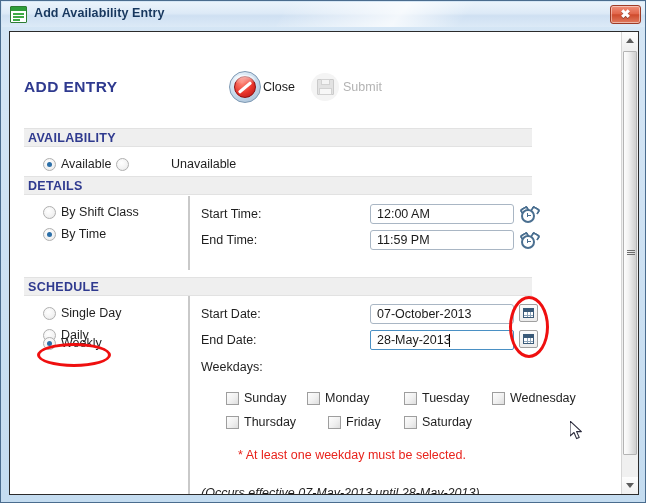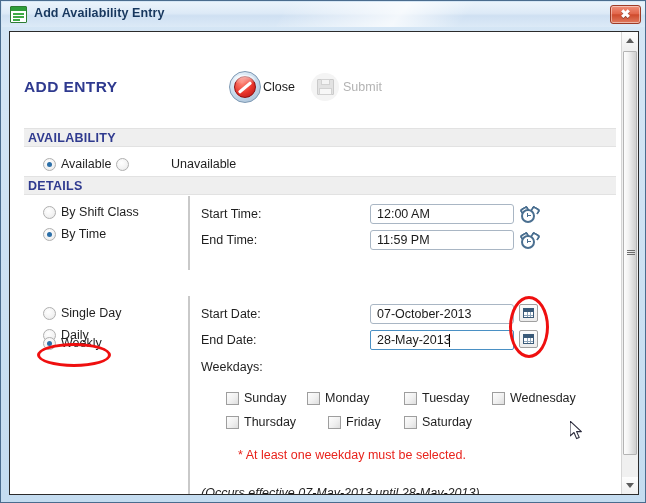--- a/index.html
+++ b/index.html
@@ -254,21 +254,21 @@
     width: 13px; height: 7px;
     background: #f7f7f7;
     border: 1px solid #d2d2d2;
     box-sizing: border-box;
   }
 
   
   .section-bar {
     position: absolute;
     left: 14px;
-    width: 592px; height: 19px;
+    width: 508px; height: 19px;
     background: #efefef;
     border-top: 1px solid #e2e2e2;
     border-bottom: 1px solid #e2e2e2;
     box-sizing: border-box;
   }
   .section-bar span {
     position: absolute;
     left: 4px; top: 2px;
     font-size: 12.5px;
     font-weight: bold;
@@ -592,20 +592,23 @@
     <div id="lbl-end-time" class="field-label">End Time:</div>
     <div id="txt-end-time" class="textbox">11:59 PM</div>
     <div id="clock-end" class="clock-btn">
       <div class="clock-bell l"></div>
       <div class="clock-bell r"></div>
       <div class="clock-face"></div>
       <div class="clock-hand h"></div>
       <div class="clock-hand m"></div>
     </div>
 
+    <div id="bar-schedule" class="section-bar">
+      <span>SCHEDULE</span>
+    </div>
 
     <div id="rad-singleday" class="radio-row">
       <span class="radio"></span>
       <span class="lbl">Single Day</span>
     </div>
     <div id="rad-daily" class="radio-row">
       <span class="radio"></span>
       <span class="lbl">Daily</span>
     </div>
     <div id="rad-weekly" class="radio-row">

